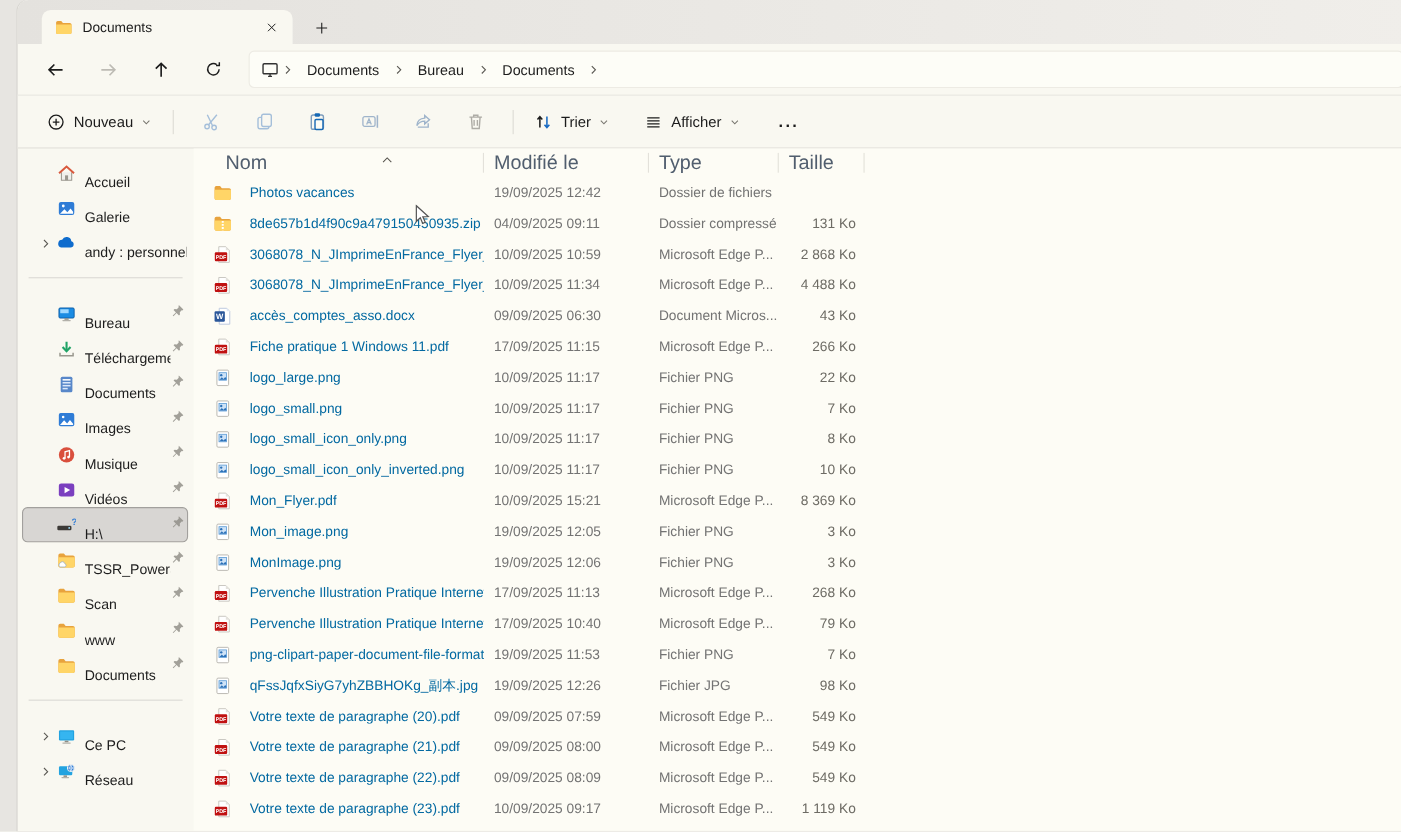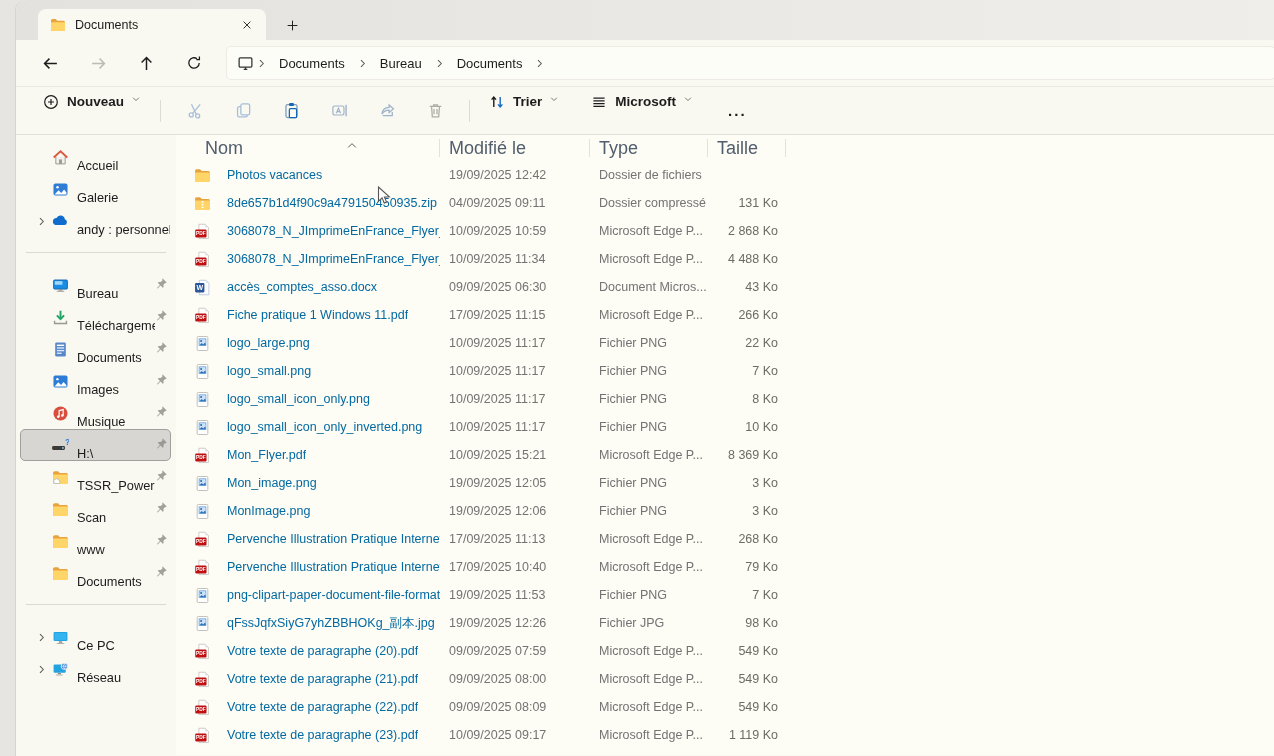--- a/index.html
+++ b/index.html
@@ -30,21 +30,21 @@
   .navbtn{width:36px;height:34px;display:flex;align-items:center;justify-content:center;
     border-radius:5px;margin-right:12px;}
   .addressbar{flex:1;height:34px;margin-left:2px;margin-right:8px;background:#fdfdf7;
     border:1px solid #edebe4;border-radius:5px;display:flex;align-items:center;
     padding:0 6px 0 10px;box-sizing:border-box;}
   .crumb{font-size:13px;padding:4px 10px;border-radius:4px;color:#1c1c1c;white-space:nowrap;}
   .crumbchev{margin:0 2px;display:inline-flex;}
   
   .toolbar{height:49px;display:flex;align-items:center;padding-left:18px;box-sizing:border-box;
     border-top:1px solid #e9e7e1;border-bottom:1px solid #e2e0d9;background:#f9f8f1;}
-  .tchip{display:flex;align-items:flex-start;height:34px;padding:0 9px;border-radius:5px;font-weight:bold;}
+  .tchip{display:flex;align-items:center;height:34px;padding:0 9px;border-radius:5px;}
   .tchip .lab{font-size:13.5px;margin:0 7px 0 8px;}
   .tico{width:34px;height:34px;display:flex;align-items:center;justify-content:center;
     border-radius:5px;margin:0 7px;}
   .tsep{width:1px;height:22px;background:#dddbd4;margin:0 10px;}
   .dots{letter-spacing:2px;font-size:15px;font-weight:bold;color:#1c1c1c;padding:0 10px;}
   
   .main{display:flex;height:620px;}
   .sidebar{width:160px;flex:none;padding-top:6px;box-sizing:border-box;overflow:hidden;}
   .srow{height:32px;display:flex;align-items:center;padding-left:10px;margin:0 5px 0 4px;
     border-radius:5px;box-sizing:border-box;border:1px solid transparent;}
@@ -230,21 +230,21 @@
             <path d="M3.5 6l4.5 4.5L12.5 6"></path>
           </svg>
       </span>
     </div>
     <div class="tchip" style="margin-left:14px;">
       <span class="ic">
         <svg width="16" height="16" viewBox="0 0 16 16" stroke="#1c1c1c" stroke-width="1.2">
             <path d="M2.4 4.2h11.2M2.4 6.9h11.2M2.4 9.6h11.2M2.4 12.3h11.2"></path>
           </svg>
       </span>
-      <span class="lab">Microsoft</span>
+      <span class="lab">Afficher</span>
       <span class="ic">
         <svg width="10" height="10" viewBox="0 0 16 16" fill="none" stroke="#7a7871" stroke-width="1.6">
             <path d="M3.5 6l4.5 4.5L12.5 6"></path>
           </svg>
       </span>
     </div>
     <span class="dots" style="margin-left:16px;">...</span>
   </div>
 
   <div class="main">
@@ -348,20 +348,33 @@
           <span class="exp"></span>
           <span class="ic">
             <svg width="17" height="17" viewBox="0 0 16 16">
               <circle cx="8" cy="8" r="6.6" fill="#d94f3d"></circle>
               <path d="M6.7 11V5.4l3.8-1.1V9.9" stroke="#fff" stroke-width="1.1" fill="none"></path>
               <circle cx="5.9" cy="11" r="1.2" fill="#fff"></circle>
               <circle cx="9.7" cy="9.9" r="1.2" fill="#fff"></circle>
             </svg>
           </span>
           <span class="slabel">Musique</span>
+          <span class="pin"><svg width="13" height="13" viewBox="0 0 16 16" fill="#8d8b84">
+              <path d="M9.3 1.6l5.1 5.1-1.1 1-.8-.2-2.1 2.1.2 2.6-1.1 1.1-2.7-2.7-3.5 3.6-.8-.8 3.6-3.5L3.4 7.2l1.1-1.1 2.6.2 2.1-2.1-.2-.8z"></path>
+            </svg></span>
+        </div>
+        <div class="srow">
+          <span class="exp"></span>
+          <span class="ic">
+            <svg width="17" height="17" viewBox="0 0 16 16">
+              <rect x="1.4" y="2.4" width="13.2" height="11.2" rx="2" fill="#7b3fbf"></rect>
+              <path d="M6.3 5.3v5.4l4.8-2.7z" fill="#fff"></path>
+            </svg>
+          </span>
+          <span class="slabel">Vidéos</span>
           <span class="pin"><svg width="13" height="13" viewBox="0 0 16 16" fill="#8d8b84">
               <path d="M9.3 1.6l5.1 5.1-1.1 1-.8-.2-2.1 2.1.2 2.6-1.1 1.1-2.7-2.7-3.5 3.6-.8-.8 3.6-3.5L3.4 7.2l1.1-1.1 2.6.2 2.1-2.1-.2-.8z"></path>
             </svg></span>
         </div>
         <div class="srow selected">
           <span class="exp"></span>
           <span class="ic">
             <svg width="18" height="18" viewBox="0 0 16 16">
               <rect x="1" y="8.8" width="11.4" height="3.6" rx="1" fill="#3c3a37"></rect>
               <circle cx="10.6" cy="10.6" r=".75" fill="#9fe0ff"></circle>

